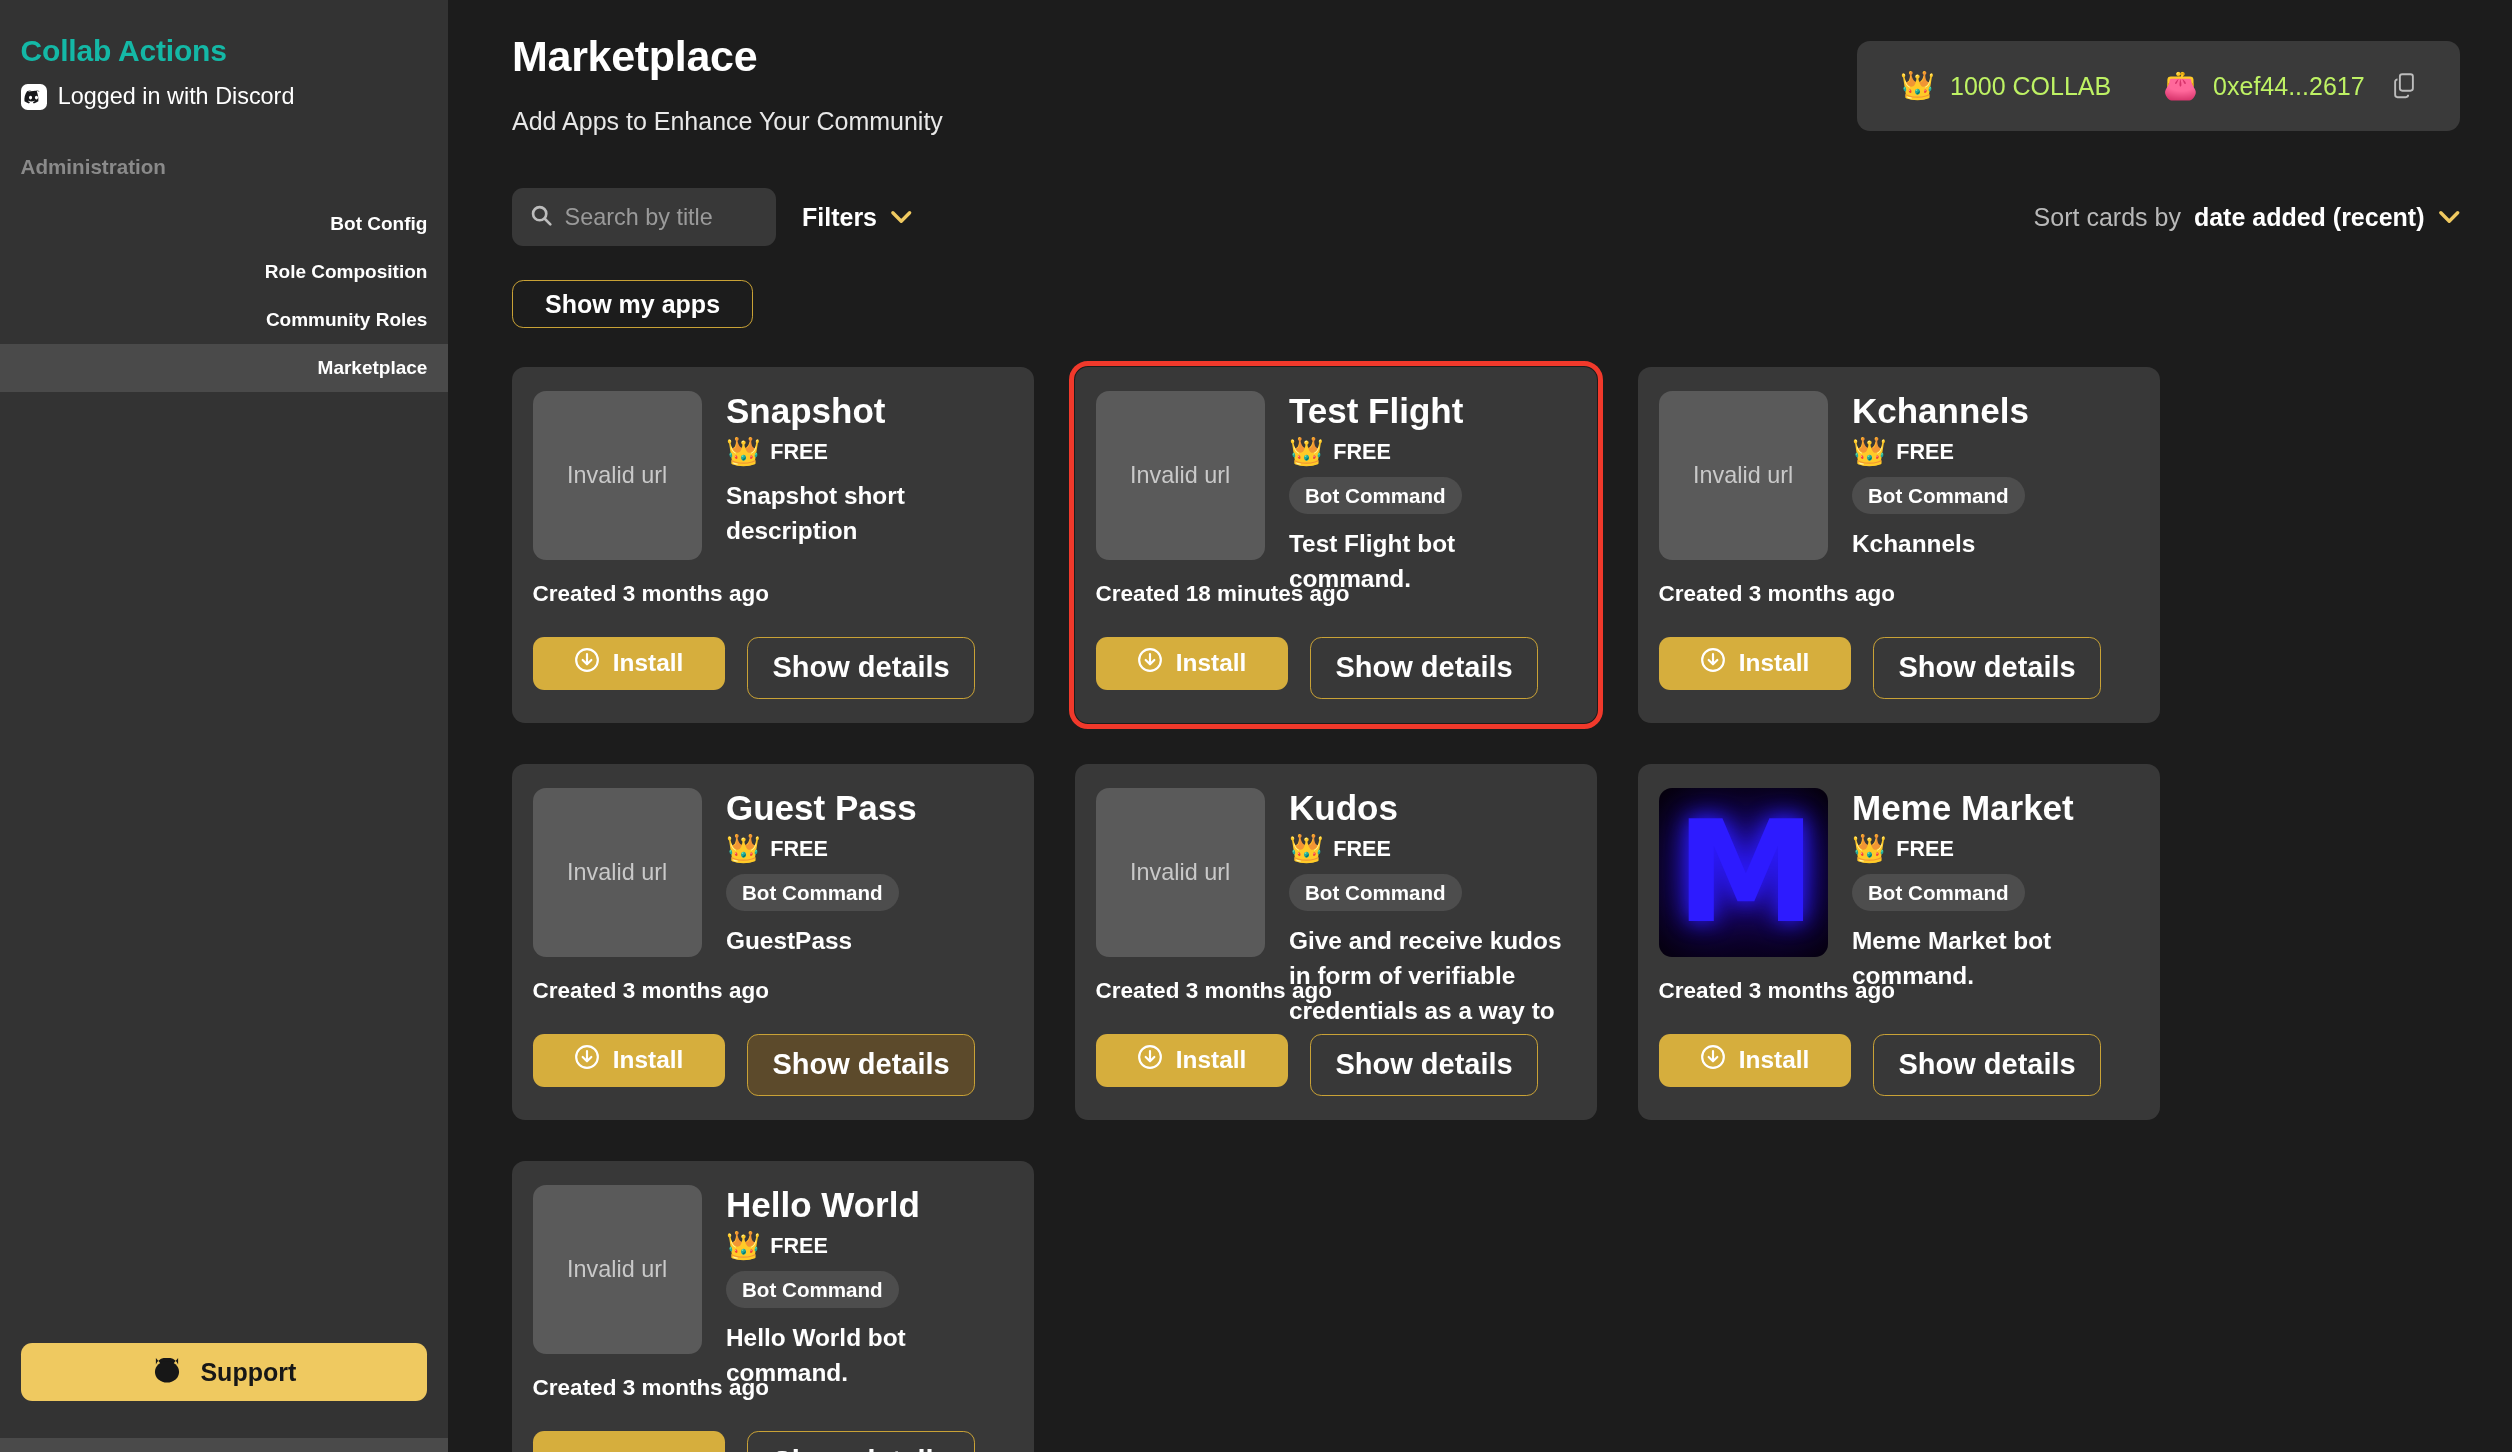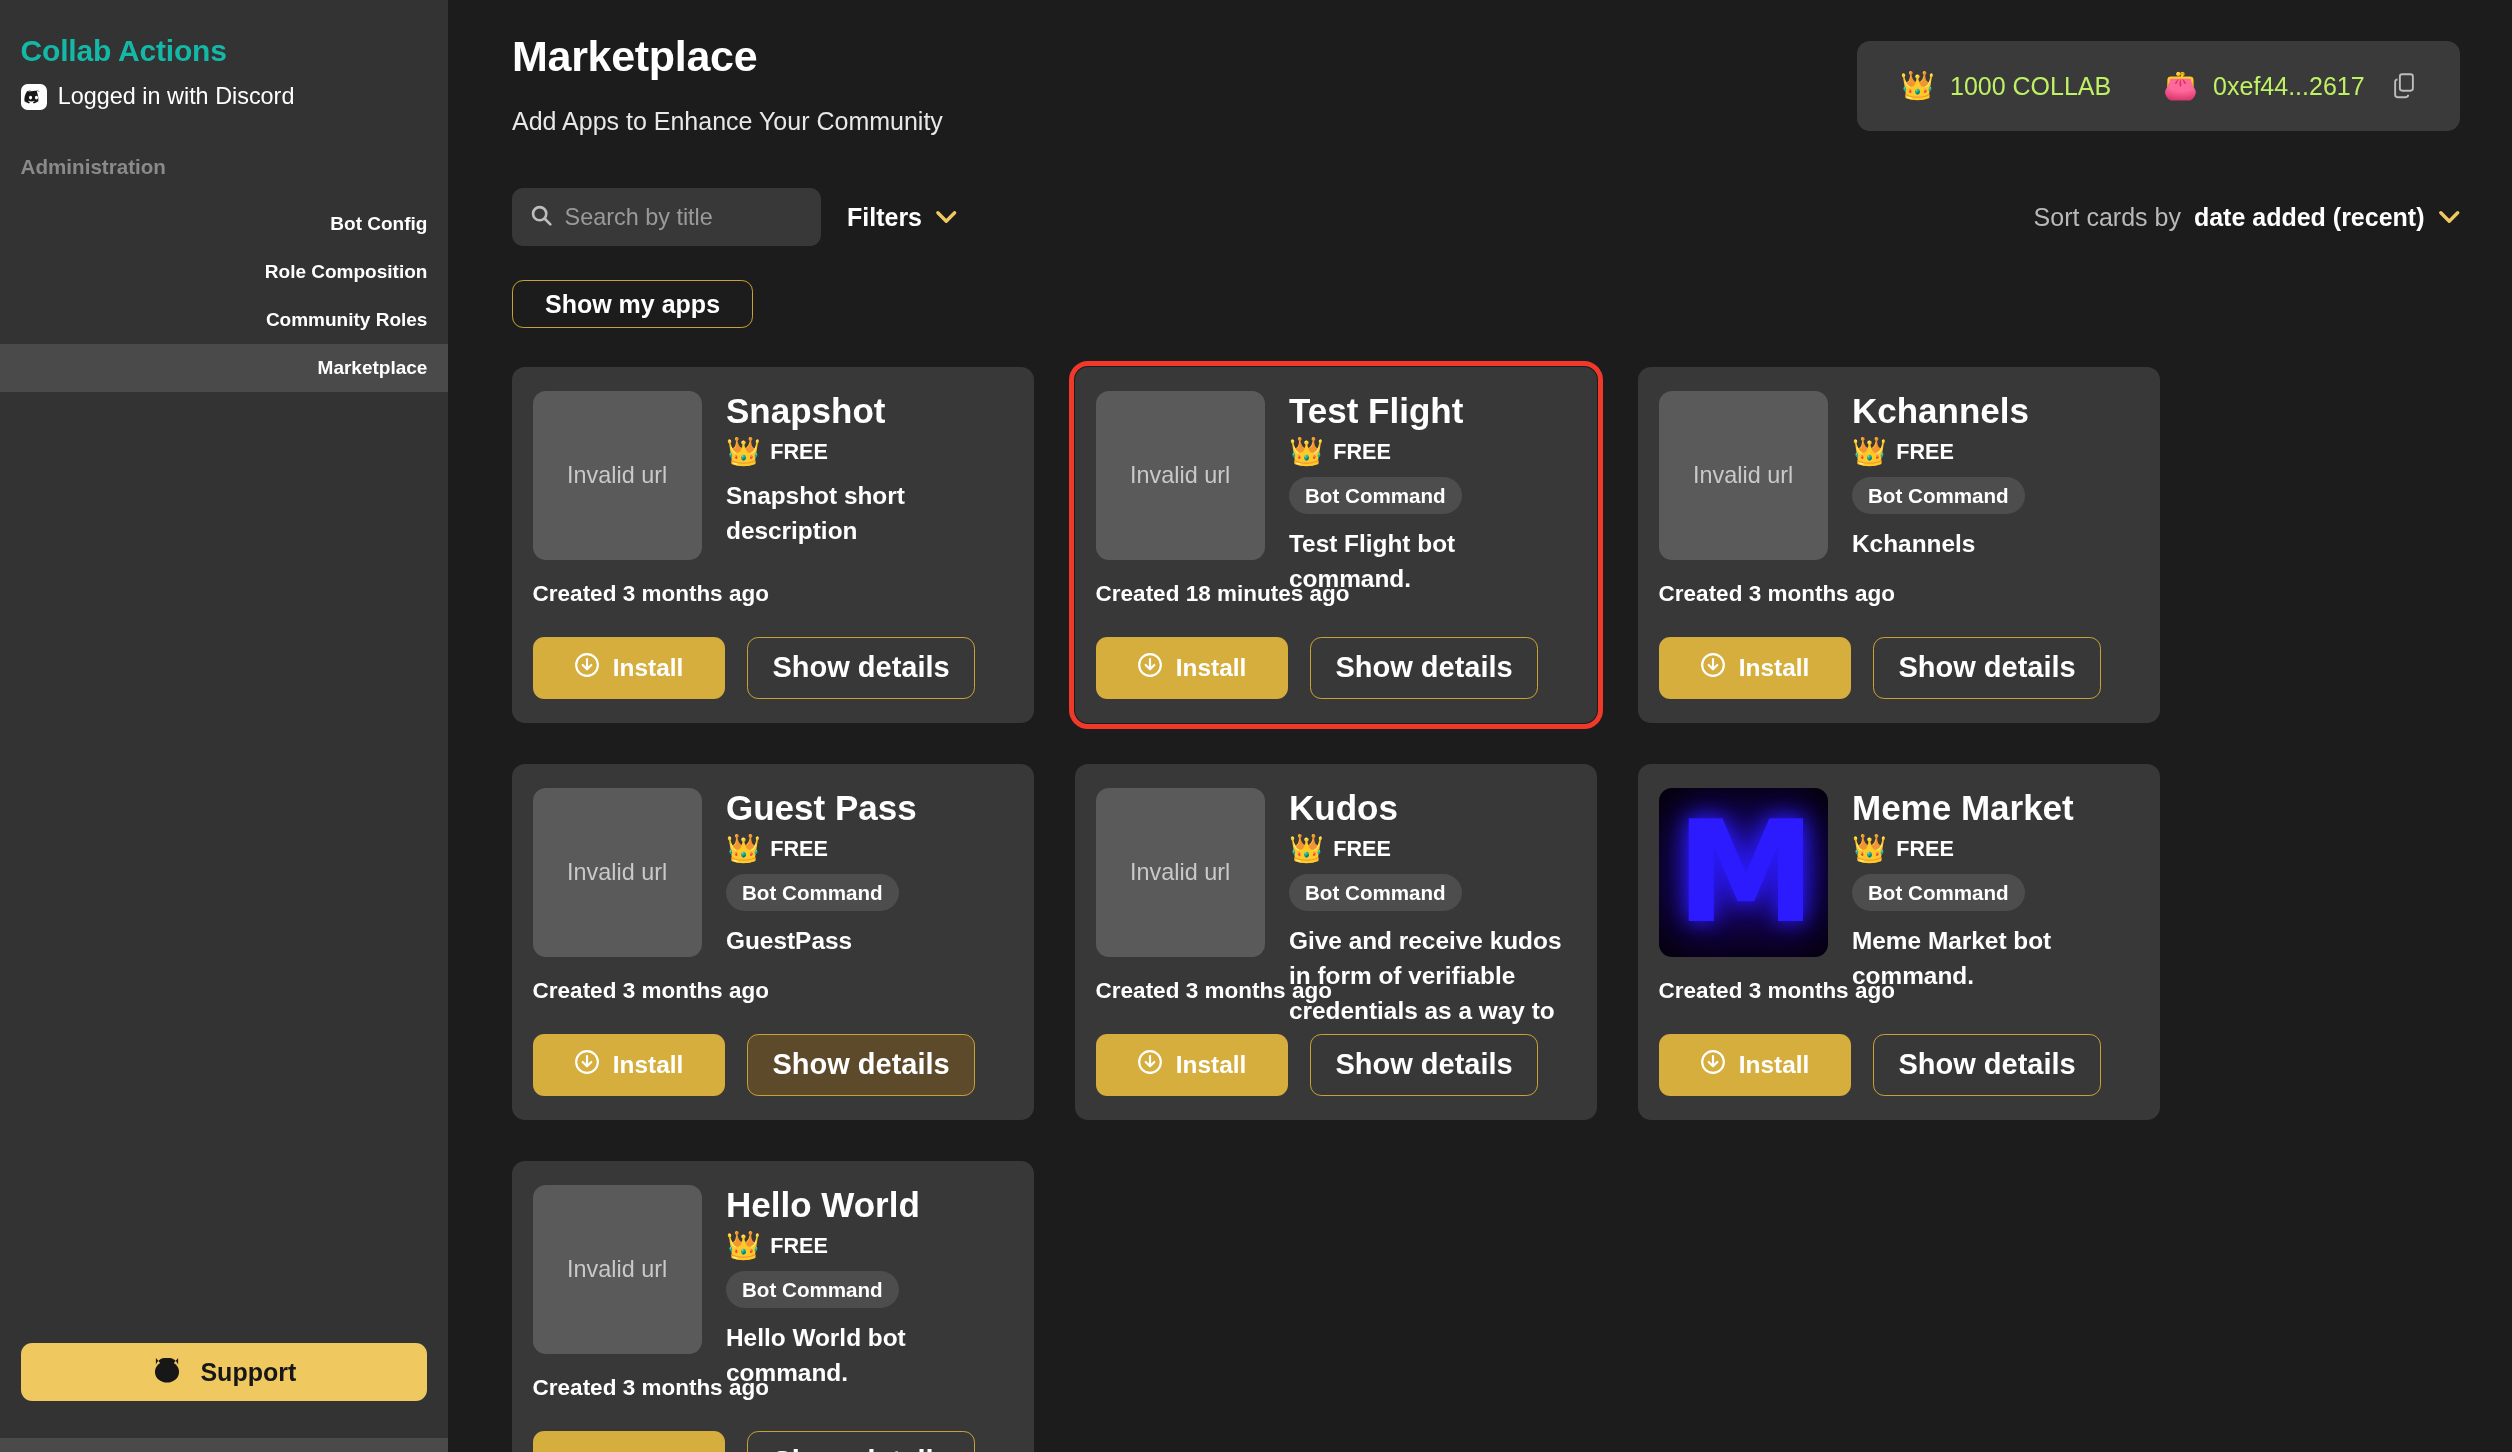--- a/index.html
+++ b/index.html
@@ -81,21 +81,21 @@
   .emoji { font-size: 28px; line-height: 1; }
   .copy-icon { margin-left: 13px; cursor: pointer; display: flex; align-items: center; }
 
   
   .controls-row {
     margin-top: 52px;
     display: flex; align-items: center; justify-content: space-between;
   }
   .controls-left { display: flex; align-items: center; gap: 26px; }
   .search-box {
-    width: 309px; height: 58px; background: #383838; border-radius: 11.2px;
+    width: 264px; height: 58px; background: #383838; border-radius: 11.2px;
     display: flex; align-items: center; gap: 11.2px; padding: 8px 17px;
   }
   .search-input {
     background: transparent; border: none; outline: none;
     color: #ffffff; font-size: 23.4px; font-family: "Liberation Sans", sans-serif;
     width: 100%;
   }
   .search-input::placeholder { color: #9a9a9a; }
   .filters-btn {
     display: flex; align-items: center; gap: 13px; cursor: pointer;
@@ -164,21 +164,21 @@
     display: inline-block; margin-top: 11.2px;
     background: #4d4d4d; border-radius: 936px;
     padding: 6.6px 16px; font-size: 20.6px; font-weight: bold; color: #ffffff;
   }
   .card-desc {
     margin-top: 13px; font-size: 24.4px; font-weight: bold; color: #ffffff;
     line-height: 1.42;
   }
   .card-actions { display: flex; gap: 22.5px; margin-top: auto; }
   .btn-install {
-    height: 62px; min-width: 192px; border-radius: 11.2px;
+    height: 53px; min-width: 192px; border-radius: 11.2px;
     background: #D6AE3D; border: none; cursor: pointer;
     display: flex; align-items: center; justify-content: center; gap: 13px;
     font-size: 24.4px; font-weight: bold; color: #ffffff;
     font-family: "Liberation Sans", sans-serif;
   }
   .btn-details {
     height: 62px; min-width: 228px; border-radius: 11.2px;
     background: transparent; border: 1.9px solid #C9A236; cursor: pointer;
     font-size: 29px; font-weight: bold; color: #ffffff;
     font-family: "Liberation Sans", sans-serif;

